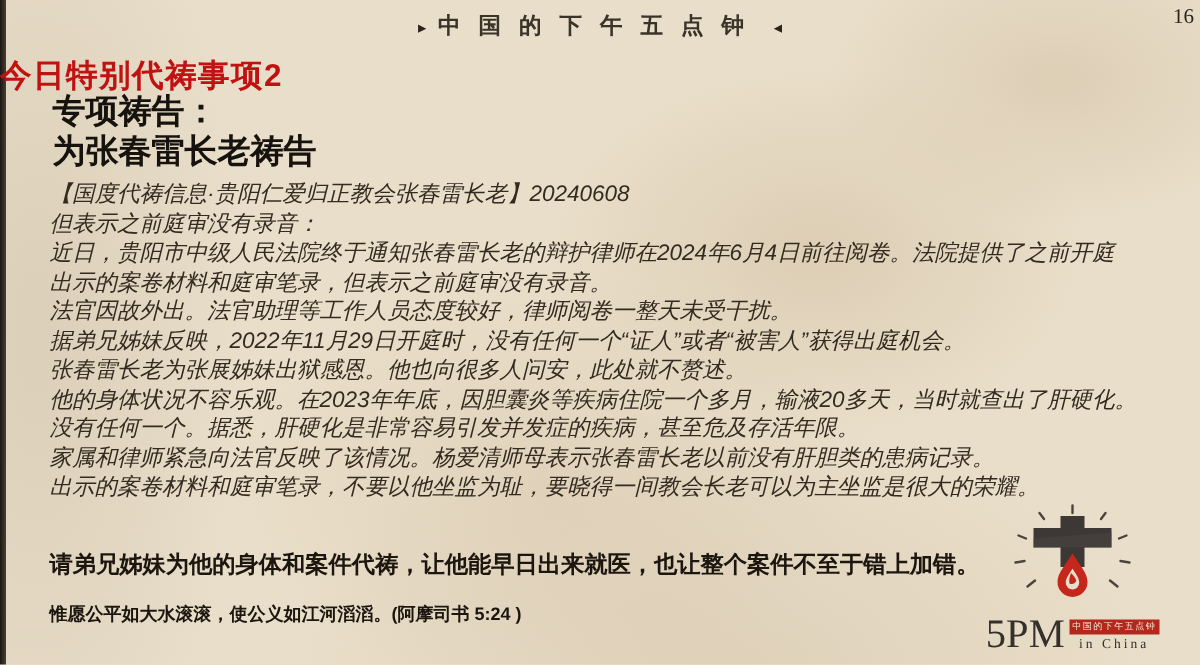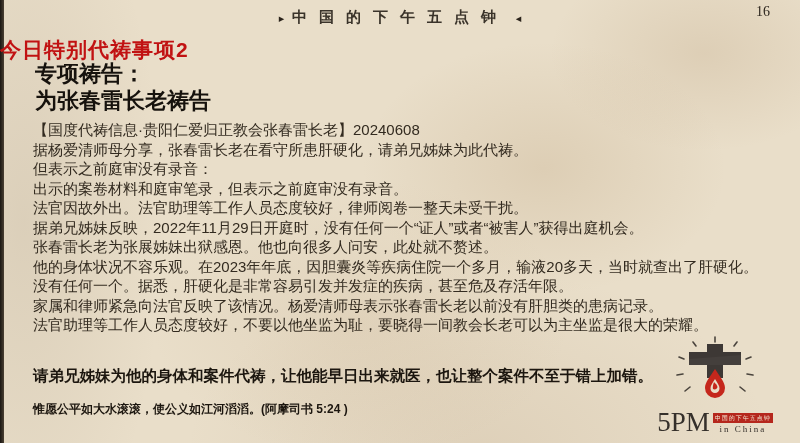--- a/index.html
+++ b/index.html
@@ -12,29 +12,29 @@
     position:absolute;inset:0;
     background:
       radial-gradient(ellipse 260px 180px at 68% 38%, rgba(173,142,100,0.20), transparent 70%),
       radial-gradient(ellipse 220px 140px at 88% 12%, rgba(168,136,96,0.18), transparent 70%),
       radial-gradient(ellipse 300px 200px at 45% 72%, rgba(180,150,112,0.14), transparent 70%),
       radial-gradient(ellipse 200px 520px at 3% 50%, rgba(120,100,75,0.12), transparent 70%),
       radial-gradient(ellipse 420px 260px at 60% 102%, rgba(160,130,95,0.15), transparent 70%),
       #e9dec9;
   }
   .left-edge{position:absolute;left:0;top:0;width:4px;height:443px;background:linear-gradient(90deg,#191612,#4a4033);}
-  .page-number{position:absolute;top:4px;right:30px;font-family:"Liberation Serif",serif;font-size:14px;color:#2b241c;}
+  .page-number{position:absolute;top:4px;right:4px;font-family:"Liberation Serif",serif;font-size:14px;color:#2b241c;}
   .header{position:absolute;top:8px;left:0;width:100%;text-align:center;
     font-family:"Liberation Serif","DejaVu Serif",serif;font-size:15px;font-weight:bold;color:#3a332a;}
   .header .htext{letter-spacing:12px;margin:0 4px;}
   .header .arrow{font-size:11px;color:#2b241c;letter-spacing:0;}
   .title{position:absolute;top:36px;left:0;width:100%;
     font-size:21px;font-weight:bold;color:#c11212;letter-spacing:1px;}
   .heading{position:absolute;top:60px;left:35px;font-size:22px;font-weight:bold;color:#16120d;line-height:27px;}
-  .body-block{position:absolute;top:120px;left:33px;width:764px;}
+  .body-block{position:absolute;top:120px;left:33px;width:764px;font-style:italic;}
   .body-line{font-size:15px;line-height:19.5px;color:#332b20;white-space:nowrap;}
   .call-line{position:absolute;top:366px;left:33px;font-size:15.5px;font-weight:bold;color:#1c160f;white-space:nowrap;}
   .scripture{position:absolute;top:401px;left:33px;font-size:12px;font-weight:bold;color:#1c160f;white-space:nowrap;}
   .logo{position:absolute;right:26px;bottom:6px;width:118px;height:102px;}
   .logo-mark{position:absolute;top:0;left:50%;transform:translateX(-50%);}
   .logo-text{position:absolute;bottom:2px;left:0;width:100%;display:flex;justify-content:center;align-items:flex-start;gap:3px;}
   .logo-5pm{font-family:"Liberation Serif","DejaVu Serif",serif;font-size:27px;line-height:26px;color:#35302b;}
   .logo-right{display:flex;flex-direction:column;align-items:center;gap:1px;padding-top:4px;}
   .logo-badge{background:#b5271d;color:#f4ead7;font-size:6px;line-height:8px;padding:1px 2px;letter-spacing:1px;white-space:nowrap;}
   .logo-sub{font-family:"Liberation Serif","DejaVu Serif",serif;font-size:9px;letter-spacing:2px;color:#35302b;}
@@ -56,30 +56,30 @@
 
   <div class="title">今日特别代祷事项2</div>
 
   <div class="heading">
     <div>专项祷告：</div>
     <div>为张春雷长老祷告</div>
   </div>
 
   <div class="body-block">
     <div class="body-line">【国度代祷信息·贵阳仁爱归正教会张春雷长老】20240608</div>
-    <div class="body-line">据杨爱清师母分享，张春雷长老在看守所患肝硬化，请弟兄姊妹为此代祷。</div>
     <div class="body-line">但表示之前庭审没有录音：</div>
+    <div class="body-line">近日，贵阳市中级人民法院终于通知张春雷长老的辩护律师在2024年6月4日前往阅卷。法院提供了之前开庭</div>
     <div class="body-line">出示的案卷材料和庭审笔录，但表示之前庭审没有录音。</div>
     <div class="body-line">法官因故外出。法官助理等工作人员态度较好，律师阅卷一整天未受干扰。</div>
     <div class="body-line">据弟兄姊妹反映，2022年11月29日开庭时，没有任何一个“证人”或者“被害人”获得出庭机会。</div>
     <div class="body-line">张春雷长老为张展姊妹出狱感恩。他也向很多人问安，此处就不赘述。</div>
     <div class="body-line">他的身体状况不容乐观。在2023年年底，因胆囊炎等疾病住院一个多月，输液20多天，当时就查出了肝硬化。</div>
     <div class="body-line">没有任何一个。据悉，肝硬化是非常容易引发并发症的疾病，甚至危及存活年限。</div>
     <div class="body-line">家属和律师紧急向法官反映了该情况。杨爱清师母表示张春雷长老以前没有肝胆类的患病记录。</div>
-    <div class="body-line">法官助理等工作人员态度较好，不要以他坐监为耻，要晓得一间教会长老可以为主坐监是很大的荣耀。</div>
+    <div class="body-line">出示的案卷材料和庭审笔录，不要以他坐监为耻，要晓得一间教会长老可以为主坐监是很大的荣耀。</div>
   </div>
 
   <div class="call-line">请弟兄姊妹为他的身体和案件代祷，让他能早日出来就医，也让整个案件不至于错上加错。</div>
 
   <div class="scripture">惟愿公平如大水滚滚，使公义如江河滔滔。(阿摩司书 5:24 )</div>
 
   <div class="logo">
     <svg class="logo-mark" width="96" height="66" viewBox="0 0 96 66">
 
       <g stroke="#4a443d" stroke-width="1.6" stroke-linecap="round">

